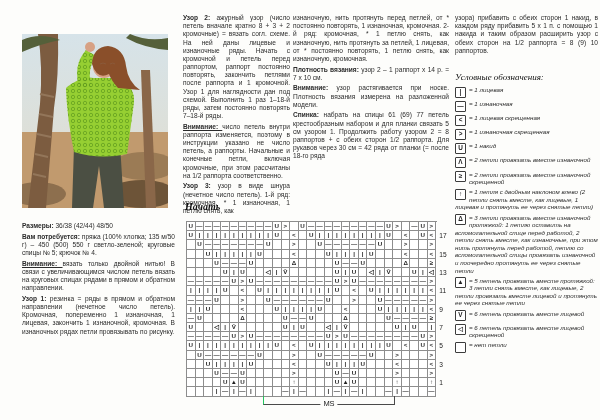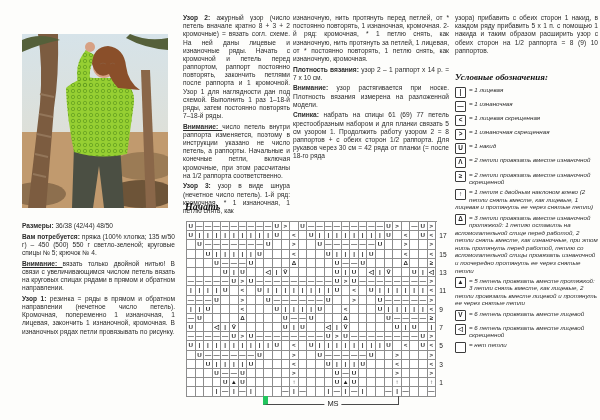--- a/index.html
+++ b/index.html
@@ -6,38 +6,38 @@
   body{width:600px;height:420px;background:#fdfdfb;position:relative;
        font-family:"Liberation Sans",sans-serif;color:#222;overflow:hidden;}
   .col{position:absolute;font-size:6.6px;line-height:1.24;text-align:justify;color:#2b2b2b;}
   .col p{margin:0 0 2.5px 0;}
   .col b{font-weight:bold;}
   .col b.u{text-decoration:underline;}
   .photo-wrap{position:absolute;left:22px;top:34px;width:146px;height:174px;}
   .schema-title{position:absolute;left:185px;top:201px;font-family:"Liberation Serif",serif;
        font-weight:bold;font-style:italic;font-size:10px;color:#111;}
   .legend-title{position:absolute;left:455px;top:72px;font-family:"Liberation Serif",serif;
-       font-weight:bold;font-style:italic;font-size:9px;color:#111;}
+       font-weight:normal;font-style:italic;font-size:9px;color:#111;}
   .legend-items{position:absolute;left:455px;top:86px;width:143px;}
   .legend-item{font-style:italic;font-size:6.2px;line-height:1.22;margin-bottom:2.6px;
        color:#2b2b2b;overflow:hidden;}
   .legend-item .sym{float:left;width:9px;height:9px;border:1px solid #3c3c3c;border-radius:1px;
        margin-right:3px;margin-top:0.5px;font-style:normal;font-weight:bold;font-size:6.4px;
        line-height:8.5px;text-align:center;background:#fff;color:#222;}
   .chart{position:absolute;left:186px;top:221px;border-top:1px solid #8d8d8d;
        border-left:1px solid #8d8d8d;background:#fff;width:250px;}
   .crow{display:flex;height:9.2px;}
   .ccell{width:8.6px;height:9.2px;box-sizing:border-box;flex:none;
        border-right:1px solid #8d8d8d;border-bottom:1px solid #8d8d8d;
        font-size:6.2px;line-height:8.6px;text-align:center;font-weight:bold;color:#1f1f1f;
        overflow:hidden;white-space:nowrap;}
   .rnum{width:14px;flex:none;border:none;background:transparent;font-size:6.6px;
        line-height:9.2px;text-align:left;padding-left:3px;color:#222;}
   .ms-bracket{position:absolute;left:263px;top:396px;width:130px;height:8px;
-       border-left:5px solid #22c55e;border-right:1px solid #4a4a4a;border-bottom:1px solid #4a4a4a;}
+       border-left:1px solid #22c55e;border-right:1px solid #4a4a4a;border-bottom:1px solid #4a4a4a;}
   .ms-label{position:absolute;left:50%;transform:translateX(-50%);top:2.5px;background:#fdfdfb;
        padding:0 3px;font-size:7.5px;line-height:9px;color:#222;}
 </style>
 </head>
 <body>
 
 <div class="photo-wrap">
   <svg width="146" height="174" viewBox="0 0 146 174">
     <defs>
       <linearGradient id="sky" x1="0" y1="0" x2="0" y2="1">

